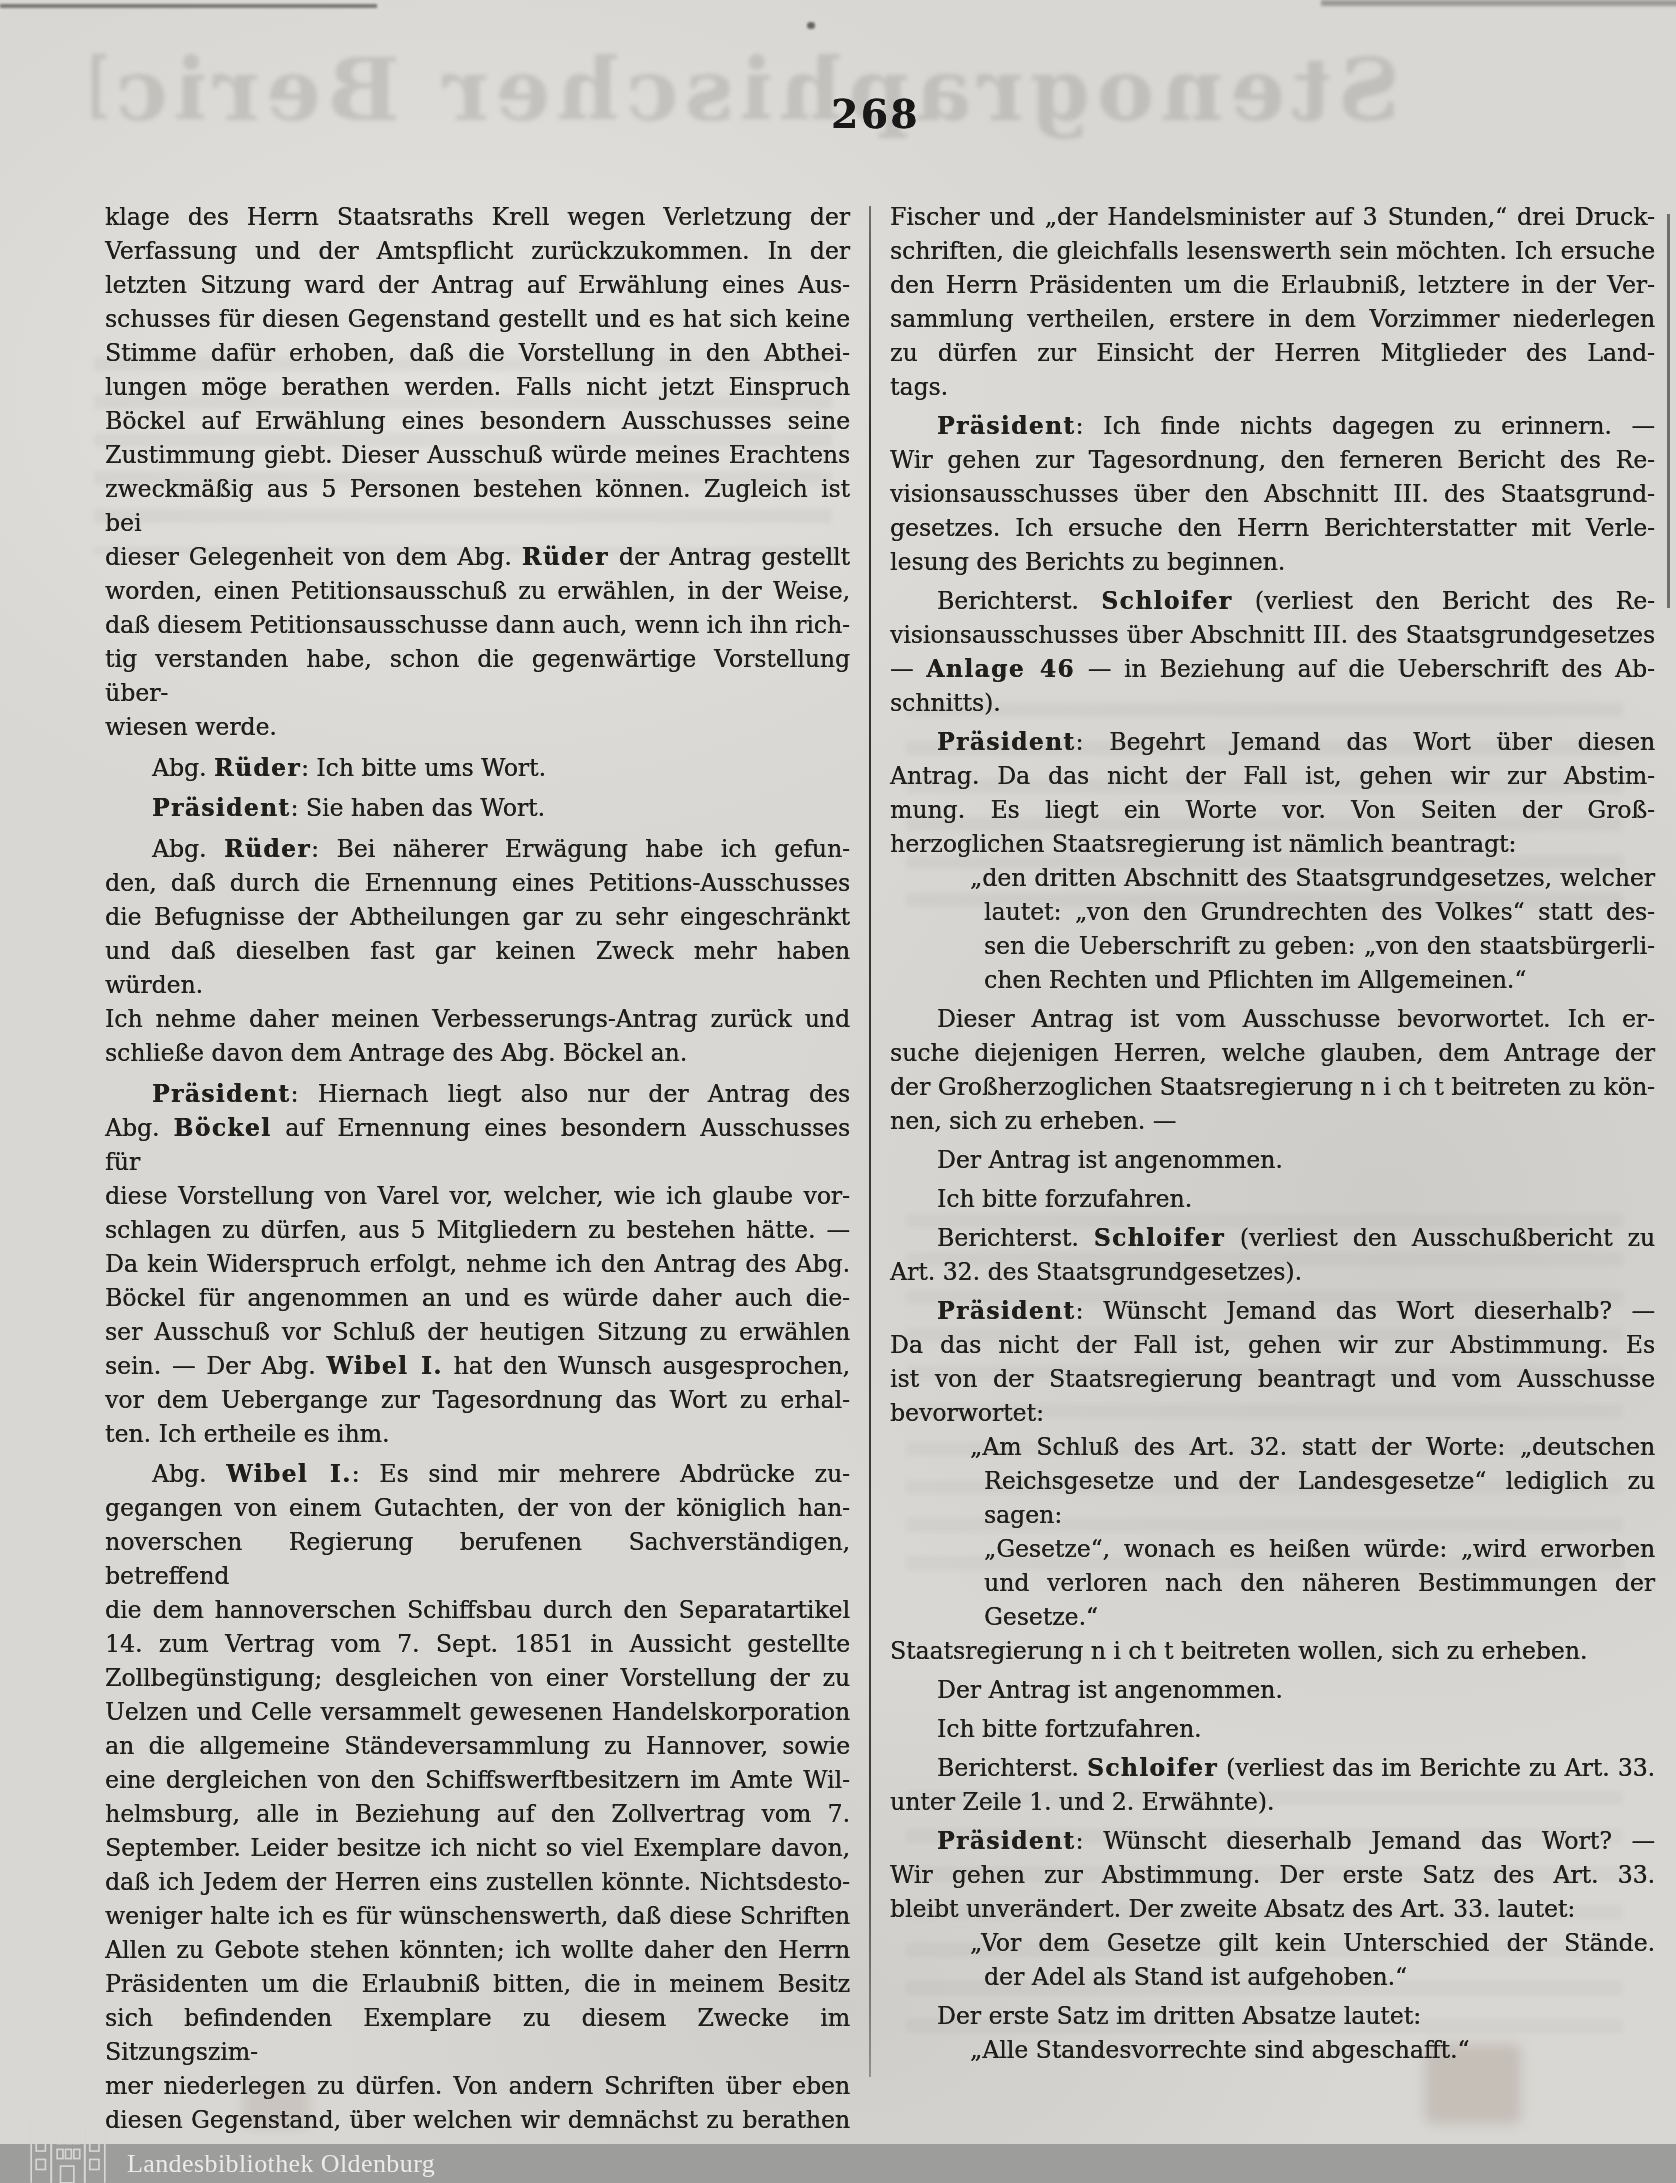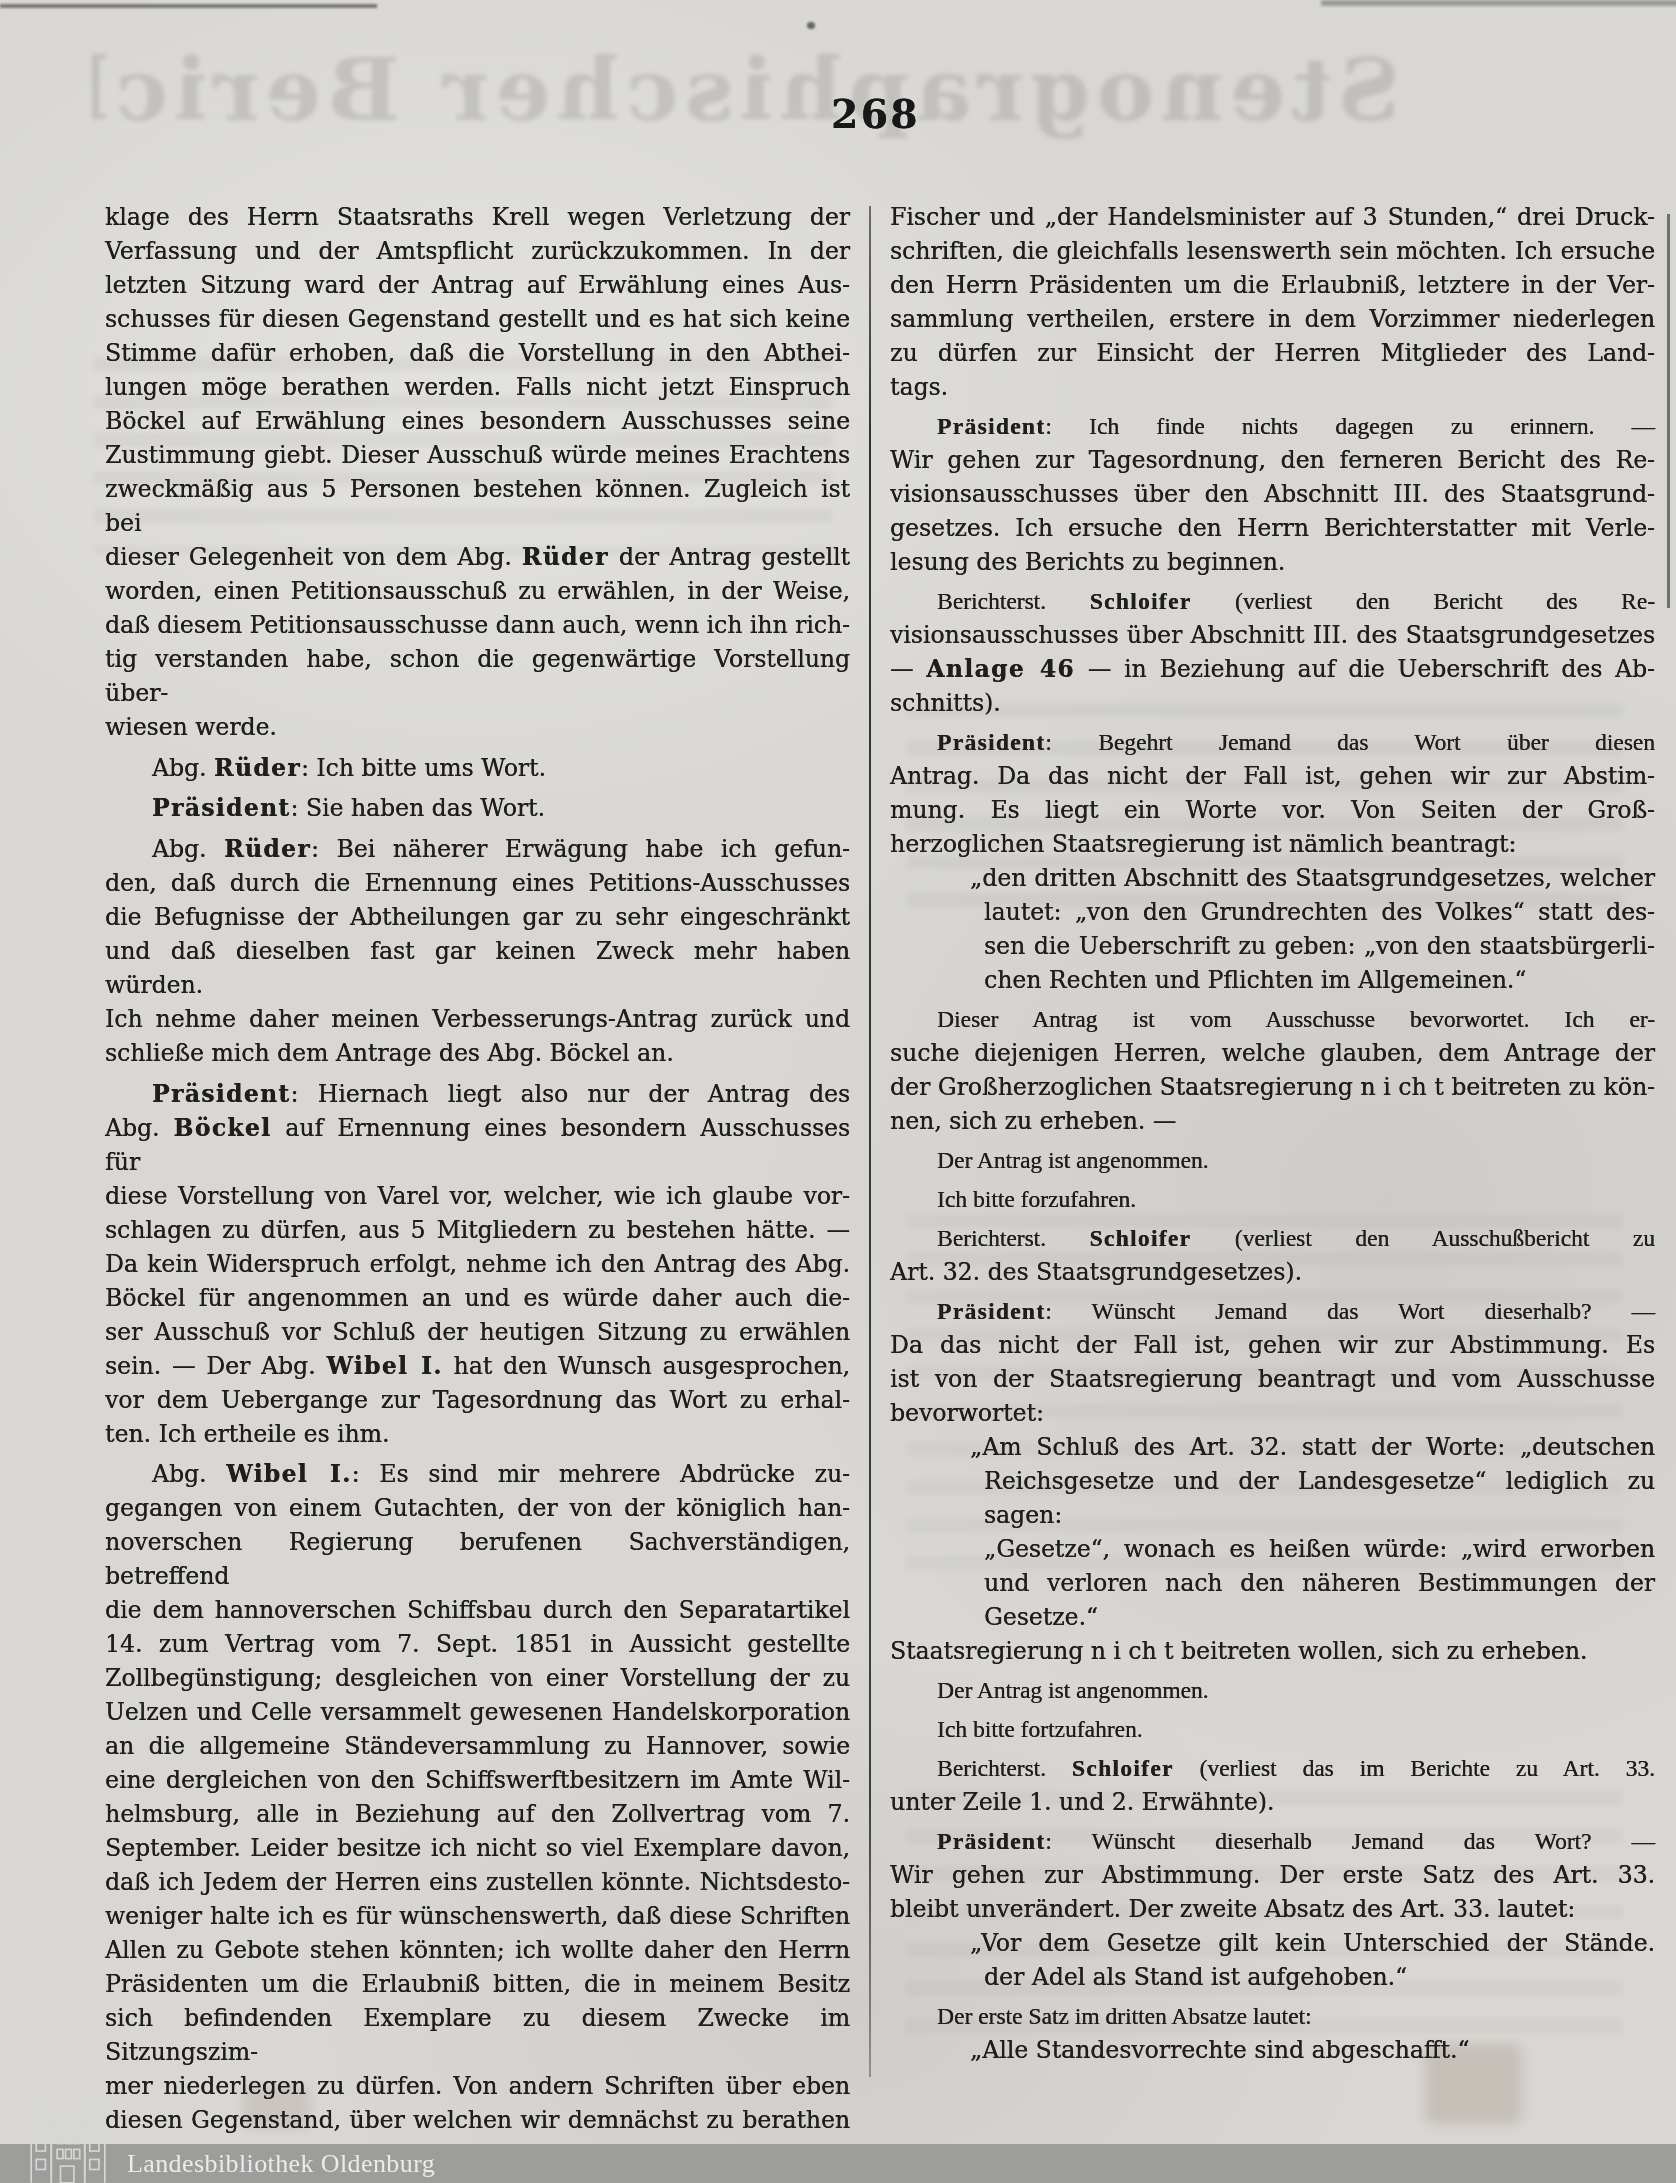--- a/index.html
+++ b/index.html
@@ -29,21 +29,21 @@
   #col-right { left:890px; width:765px; }
   .line {
     font-size:23.5px; line-height:34px; text-align:justify; text-align-last:justify;
     text-shadow:0.3px 0 0 currentColor;
   }
   .line.end { text-align-last:left; }
   .line.i1 { padding-left:47px; }
   .line.i2 { padding-left:80px; }
   .line.i3 { padding-left:94px; }
   #col-left  .line.p { margin-top:6.7px; }
-  #col-right .line.p { margin-top:5px;font-family:Liberation Serif, serif; }
+  #col-right .line.p { margin-top:5px; }
   .line b { font-weight:bold; letter-spacing:1.3px; }
   
   #ghost-title {
     position:absolute; top:39px; left:92px; width:1308px; height:143px;
     font-size:86px; font-weight:bold; white-space:nowrap; overflow:hidden;
     color:rgba(75,70,64,0.16); letter-spacing:6.7px;
     transform:scaleX(-1); filter:blur(2.1px); pointer-events:none;
   }
   .ghost-band {
     position:absolute; pointer-events:none; filter:blur(2.9px);
@@ -128,21 +128,21 @@
       <div class="line">daß diesem Petitionsausschusse dann auch, wenn ich ihn rich-</div>
       <div class="line">tig verstanden habe, schon die gegenwärtige Vorstellung über-</div>
       <div class="line end">wiesen werde.</div>
       <div class="line i1 p end">Abg. <b>Rüder</b>: Ich bitte ums Wort.</div>
       <div class="line i1 p end"><b>Präsident</b>: Sie haben das Wort.</div>
       <div class="line i1 p">Abg. <b>Rüder</b>: Bei näherer Erwägung habe ich gefun-</div>
       <div class="line">den, daß durch die Ernennung eines Petitions-Ausschusses</div>
       <div class="line">die Befugnisse der Abtheilungen gar zu sehr eingeschränkt</div>
       <div class="line">und daß dieselben fast gar keinen Zweck mehr haben würden.</div>
       <div class="line">Ich nehme daher meinen Verbesserungs-Antrag zurück und</div>
-      <div class="line end">schließe mich dem Antrage des Abg. Böckel an.</div>
+      <div class="line end">schließe davon dem Antrage des Abg. Böckel an.</div>
       <div class="line i1 p"><b>Präsident</b>: Hiernach liegt also nur der Antrag des</div>
       <div class="line">Abg. <b>Böckel</b> auf Ernennung eines besondern Ausschusses für</div>
       <div class="line">diese Vorstellung von Varel vor, welcher, wie ich glaube vor-</div>
       <div class="line">schlagen zu dürfen, aus 5 Mitgliedern zu bestehen hätte. —</div>
       <div class="line">Da kein Widerspruch erfolgt, nehme ich den Antrag des Abg.</div>
       <div class="line">Böckel für angenommen an und es würde daher auch die-</div>
       <div class="line">ser Ausschuß vor Schluß der heutigen Sitzung zu erwählen</div>
       <div class="line">sein. — Der Abg. <b>Wibel I.</b> hat den Wunsch ausgesprochen,</div>
       <div class="line">vor dem Uebergange zur Tagesordnung das Wort zu erhal-</div>
       <div class="line end">ten.  Ich ertheile es ihm.</div>

